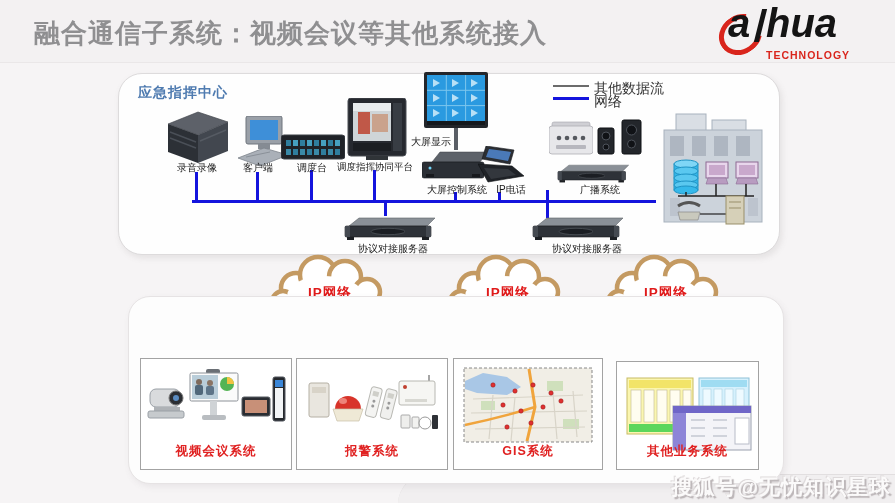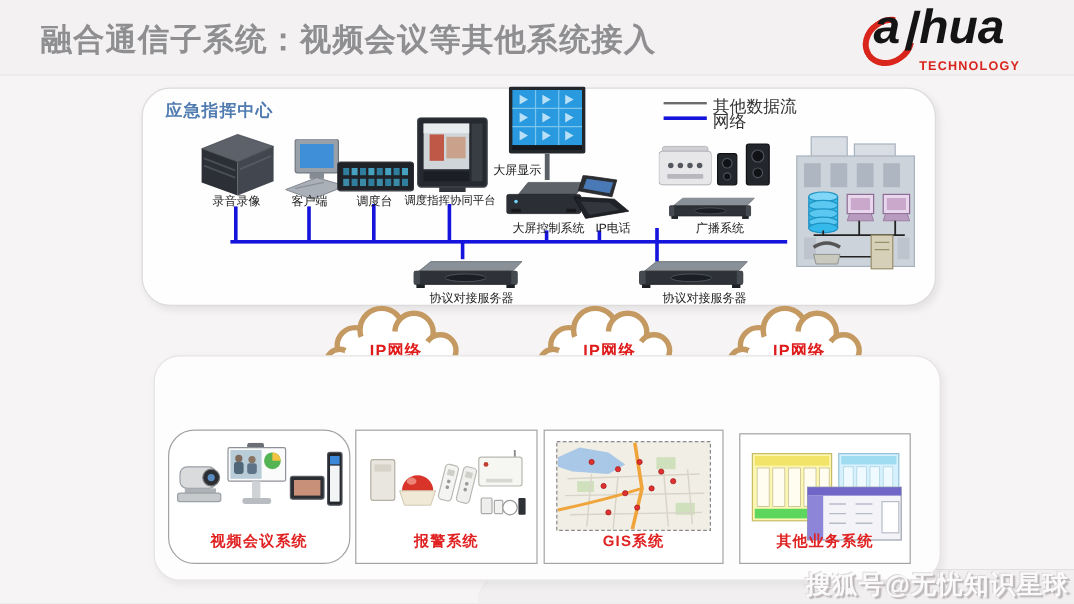--- a/index.html
+++ b/index.html
@@ -66,21 +66,21 @@
   #cloud0{left:268px;top:252px;} #cloud1{left:446px;top:252px;} #cloud2{left:604px;top:252px;}
   .ctext{position:absolute;left:0;right:0;top:32px;text-align:center;font-size:13.5px;font-weight:bold;color:#e01b1b;letter-spacing:1px;}
   
   .bolt{position:absolute;width:24px;height:50px;}
   #bolt0{left:222px;top:320px;transform:rotate(14deg);}
   #bolt1{left:372px;top:314px;transform:rotate(10deg);}
   #bolt2{left:508px;top:316px;transform:rotate(8deg);}
   #bolt3{left:668px;top:314px;transform:rotate(16deg);}
   
   .sbox{position:absolute;background:#fff;border:1px solid #a3a3a3;}
-  #box0{left:140px;top:358px;width:150px;height:110px;border-radius:22px;}
+  #box0{left:140px;top:358px;width:150px;height:110px;}
   #box1{left:296px;top:358px;width:150px;height:110px;}
   #box2{left:453px;top:358px;width:148px;height:110px;}
   #box3{left:616px;top:361px;width:141px;height:107px;}
   .slab{position:absolute;left:0;right:0;bottom:9px;text-align:center;font-size:12.5px;font-weight:bold;color:#e02222;letter-spacing:1px;}
   .sbox svg{position:absolute;}
   
   .watermark{position:absolute;left:601px;top:436px;width:243px;height:42px;background:rgba(66,52,56,0.84);border-radius:9px;display:flex;align-items:center;justify-content:center;z-index:20;}
   .watermark span{color:#fff;font-size:28px;letter-spacing:0.5px;}
   .credit{position:absolute;right:4px;bottom:2px;font-size:21px;font-weight:bold;color:#fbfafa;letter-spacing:1px;text-shadow:2px 2px 1px #bab4b6, -1px -1px 0 #dedadb;z-index:21;}
 </style>

